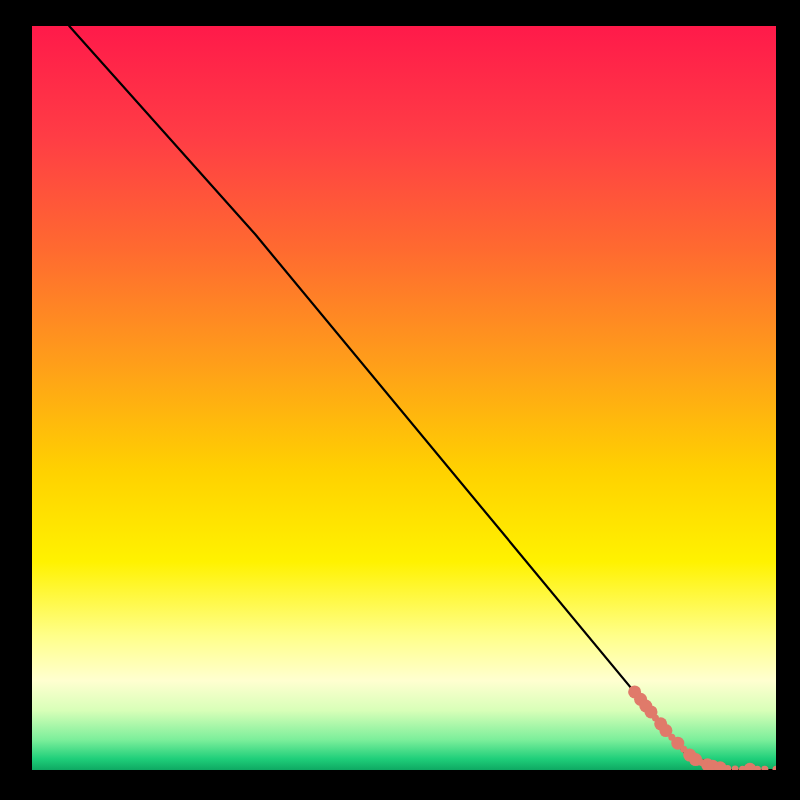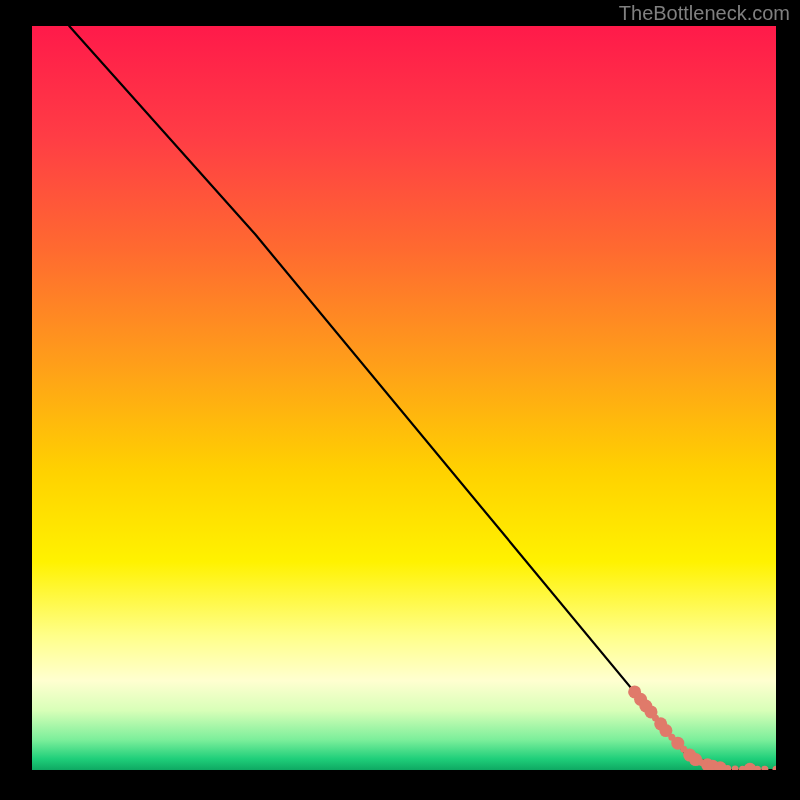--- a/index.html
+++ b/index.html
@@ -35,21 +35,20 @@
     overflow: hidden;
   }
   svg {
     display: block;
   }
 </style>
 </head>
 <body>
 
 <div class="container">
-  <div class="watermark">TheBottleneck.com</div>
   <div class="plot-area">
     <svg id="chart-svg" width="744" height="744" viewBox="0 0 744 744" preserveAspectRatio="none">
       <defs>
         <linearGradient id="bg-grad" x1="0" y1="0" x2="0" y2="1">
             <stop offset="0.00%" stop-color="#ff1a4a"></stop>
             <stop offset="15.00%" stop-color="#ff3d45"></stop>
             <stop offset="30.00%" stop-color="#ff6a30"></stop>
             <stop offset="45.00%" stop-color="#ff9d1a"></stop>
             <stop offset="60.00%" stop-color="#ffd200"></stop>
             <stop offset="72.00%" stop-color="#fff200"></stop>

